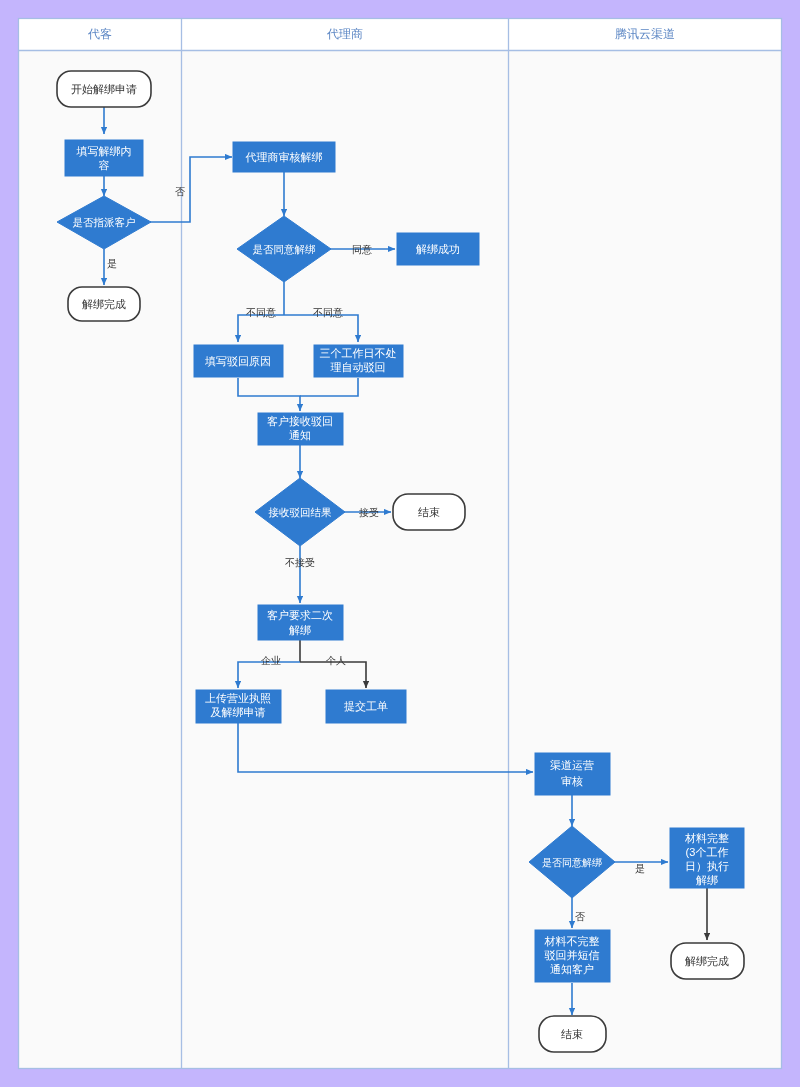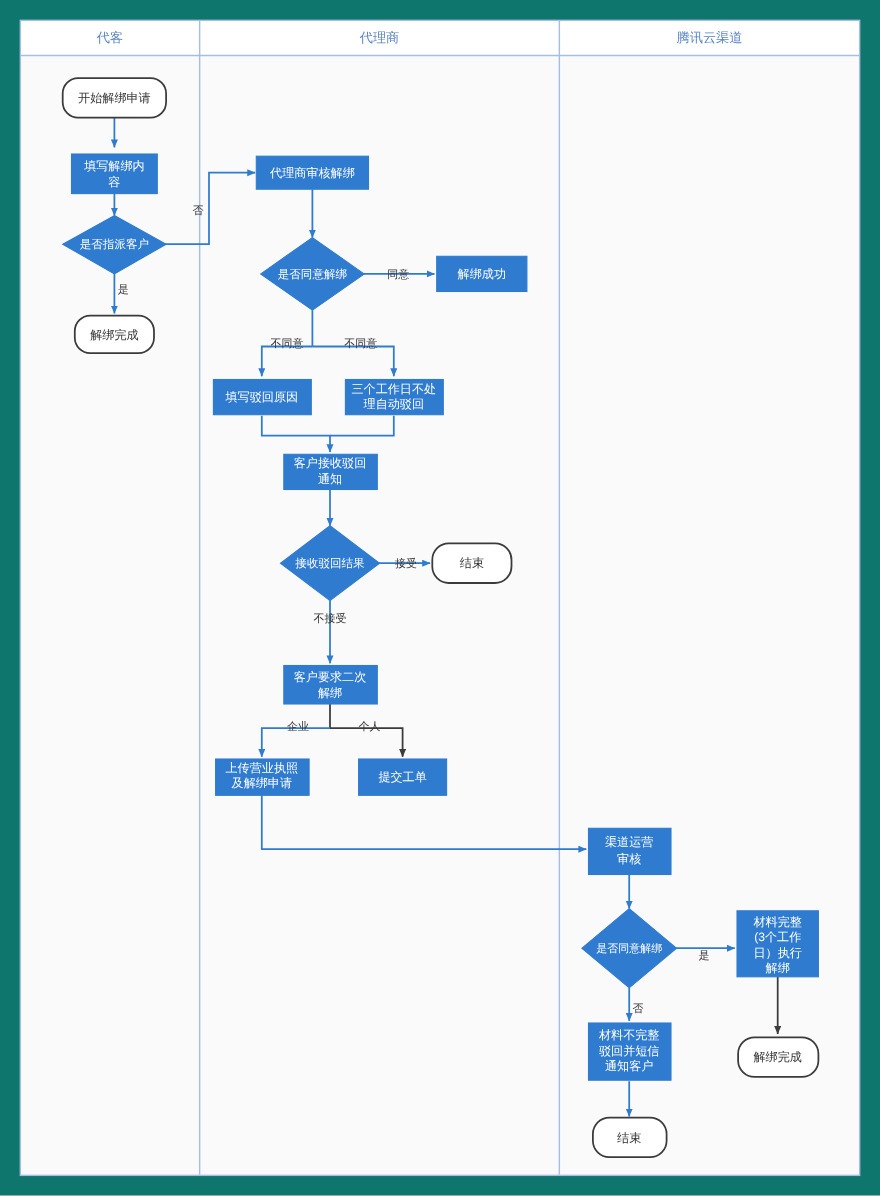--- a/index.html
+++ b/index.html
@@ -10,21 +10,21 @@
   body {
     width: 800px;
     height: 1087px;
     font-family: "Liberation Sans", "DejaVu Sans", sans-serif;
     overflow: hidden;
   }
   #canvas {
     position: relative;
     width: 800px;
     height: 1087px;
-    background: #0f766e;
+    background: #c4b5fd;
   }
   svg.flow {
     position: absolute;
     top: 0;
     left: 0;
     width: 800px;
     height: 1087px;
   }
   .swim-header-text {
     font-size: 12px;

